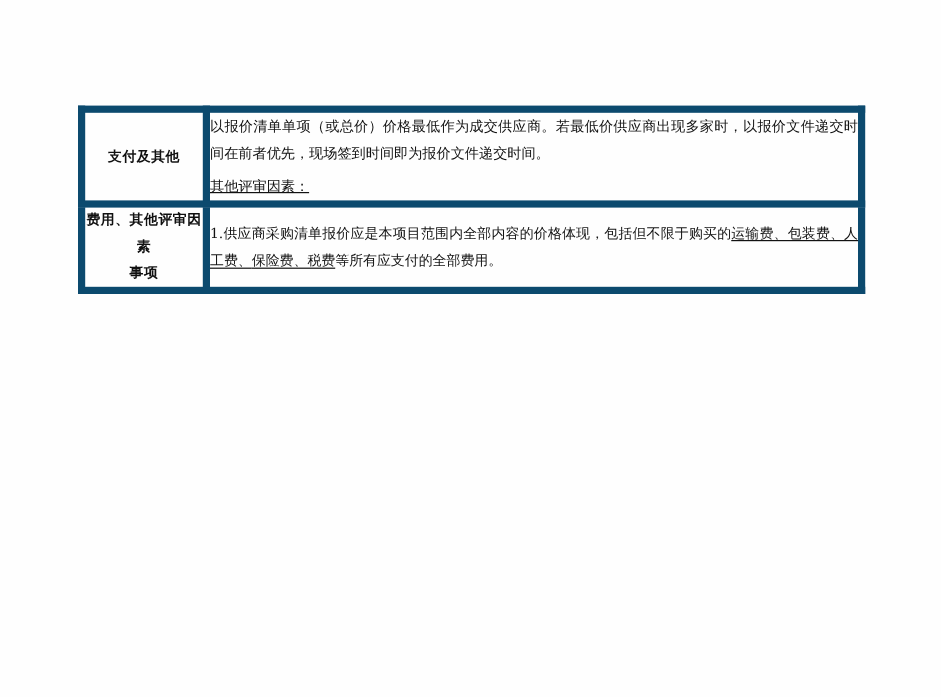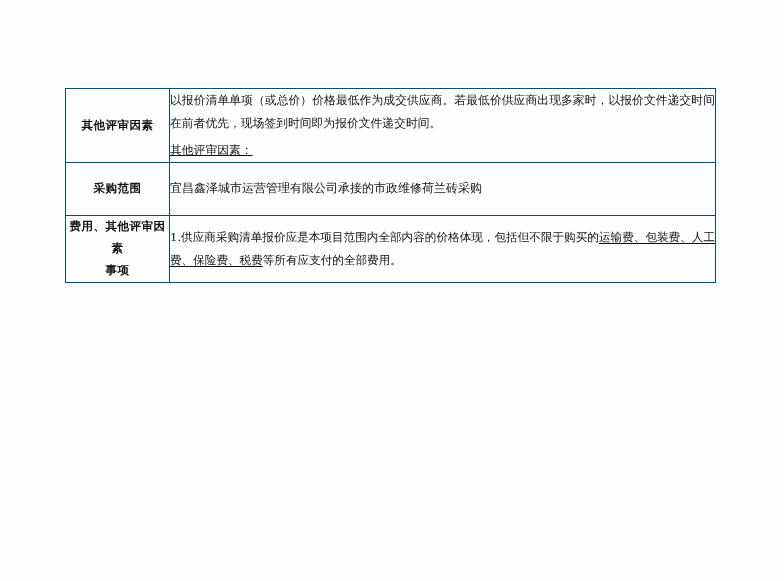--- a/index.html
+++ b/index.html
@@ -21,21 +21,21 @@
   }
   .doc-table {
     position: absolute;
     left: 65px;
     top: 88px;
     width: 650px;
     border-collapse: collapse;
     table-layout: fixed;
   }
   .doc-table td {
-    border: 1px solid #0c4a6e;
+    border: 6px solid #0c4a6e;
     vertical-align: middle;
     padding: 0;
   }
   .label-cell {
     width: 104px;
     text-align: center;
     font-size: 11.5px;
     line-height: 1.7;
     color: #111;
     letter-spacing: 0.5px;
@@ -93,33 +93,25 @@
 <div class="page">
 
   <table class="doc-table">
     <colgroup>
       <col style="width:104px">
       <col style="width:546px">
     </colgroup>
     <tbody>
       <tr class="row-criteria">
         <td class="label-cell">
-          <span class="lbl-line">其他评审因素</span>
+          <span class="lbl-line">支付及其他</span>
         </td>
         <td class="content-cell">
           <p>以报价清单单项（或总价）价格最低作为成交供应商。若最低价供应商出现多家时，以报价文件递交时间在前者优先，现场签到时间即为报价文件递交时间。</p>
           <p>其他评审因素：</p>
-        </td>
-      </tr>
-      <tr class="row-scope">
-        <td class="label-cell">
-          <span class="lbl-line">采购范围</span>
-        </td>
-        <td class="content-cell">
-          <p>宜昌鑫泽城市运营管理有限公司承接的市政维修荷兰砖采购</p>
         </td>
       </tr>
       <tr class="row-fees">
         <td class="label-cell tight">
           <span class="lbl-line">费用、其他评审因素</span>
           <span class="lbl-line">事项</span>
         </td>
         <td class="content-cell">
           <p>1.供应商采购清单报价应是本项目范围内全部内容的价格体现，包括但不限于购买的<span class="u">运输费、包装费、人工费、</span><span class="u">保险费、税费</span>等所有应支付的全部费用。</p>
         </td>

